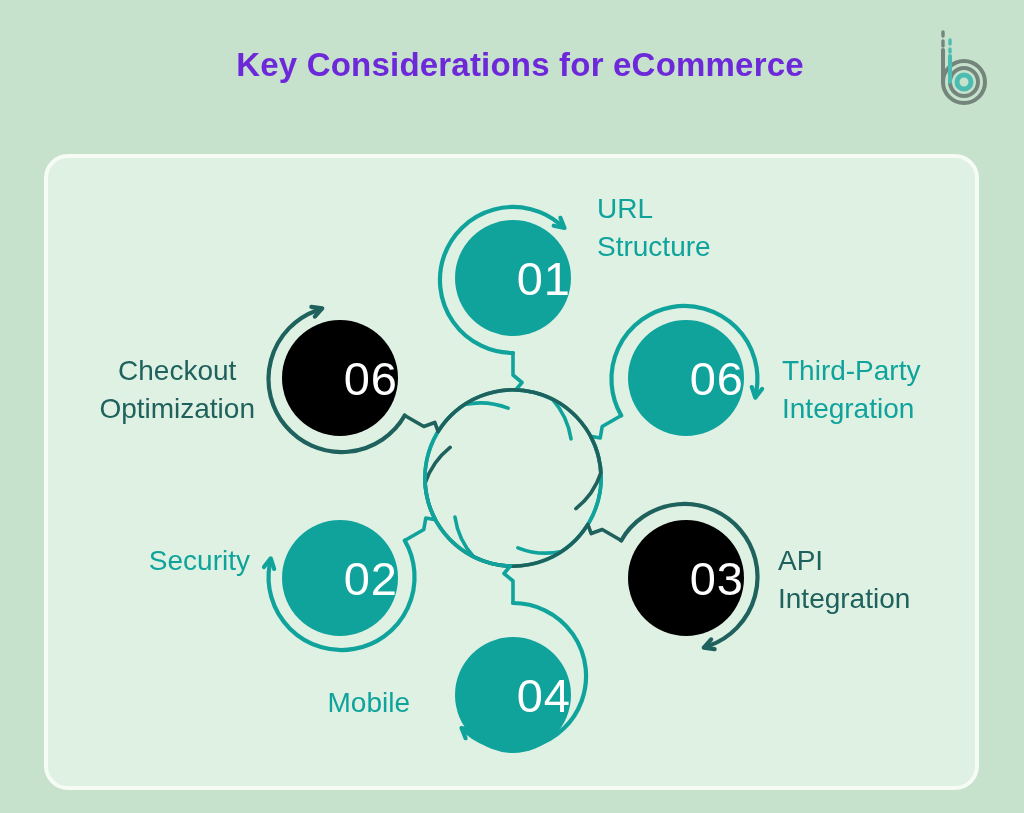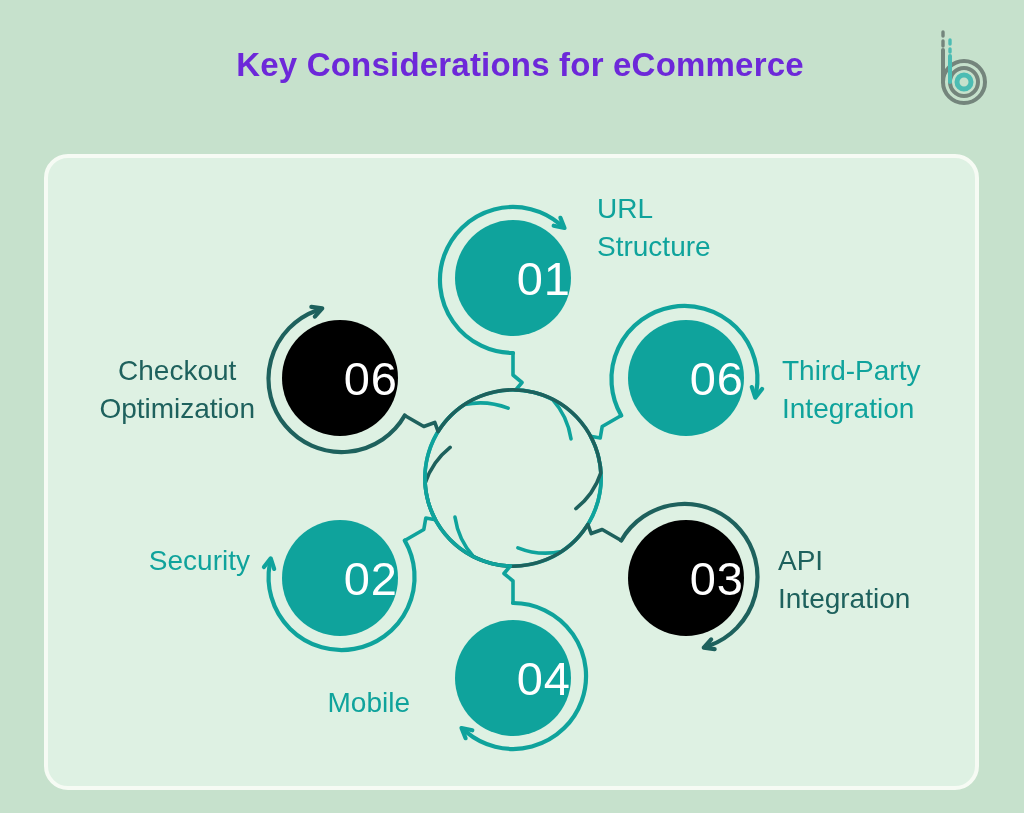--- a/index.html
+++ b/index.html
@@ -27,21 +27,21 @@
   .circle{
     position:absolute;width:116px;height:116px;border-radius:50%;
     display:flex;align-items:center;justify-content:flex-end;
     color:#ffffff;font-size:47px;font-weight:normal;letter-spacing:1px;
   }
   .c-teal{background:#0fa39c}
   .c-dark{background:#000000}
   .pos-01{left:455px;top:220px}
   .pos-02{left:628px;top:320px}
   .pos-03{left:628px;top:520px}
-  .pos-04{left:455px;top:620px}
+  .pos-04{left:455px;top:637px}
   .pos-05{left:282px;top:520px}
   .pos-06{left:282px;top:320px}
   .label{position:absolute;font-weight:normal;font-size:28px;line-height:38px;white-space:nowrap}
   .label.teal{color:#0fa39c}
   .label.dark{color:#1e615d}
   .align-right{text-align:center}
   .lpos-01{left:597px;top:190px}
   .lpos-02{left:782px;top:352px}
   .lpos-03{left:778px;top:542px}
   .lpos-04{right:614px;top:684px}

